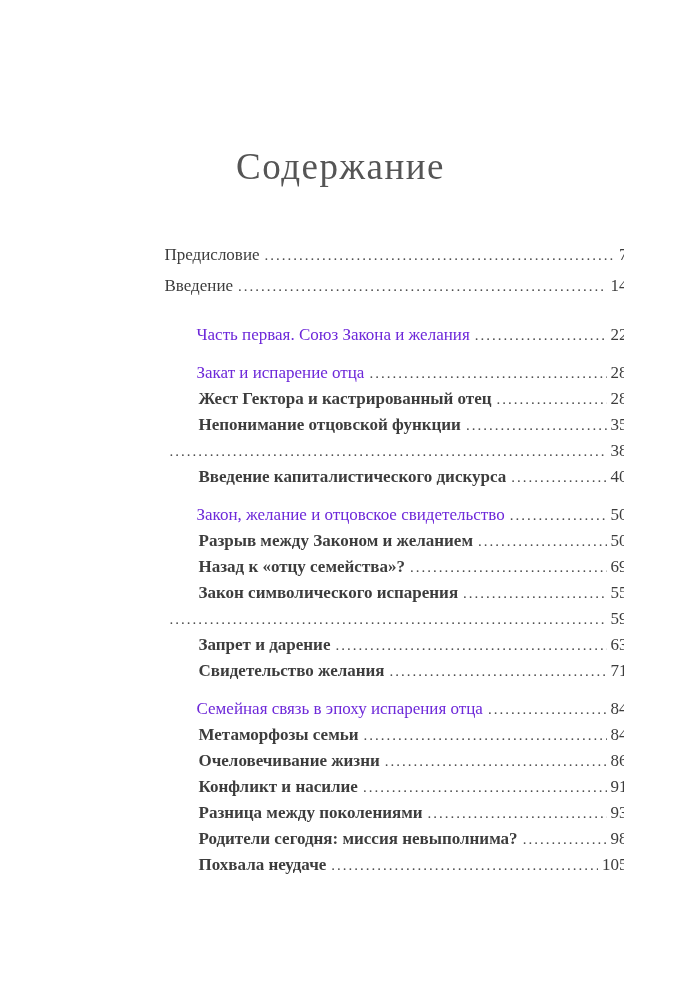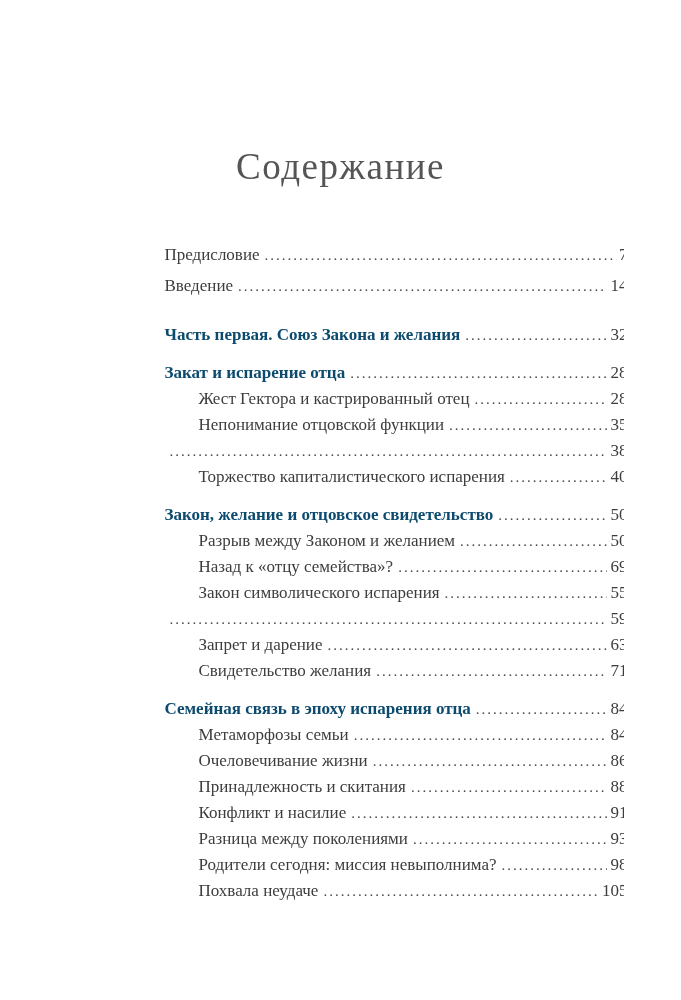--- a/index.html
+++ b/index.html
@@ -30,25 +30,26 @@
     margin-top: 54px;
     margin-left: 107px;
     width: 463px;
     font-size: 17px;
   }
   .row {
     display: flex;
     align-items: flex-start;
     line-height: 25px;
   }
-  .row.sub .label { padding-left: 34px; }
+  .row.sub .label { padding-left: 34px; font-weight: bold; }
   .row.part .label,
   .row.chapter .label {
-    font-weight: bold;
-    color: #0c4a6e;
+    font-weight: normal;
+    color: #6d28d9;
+    margin-left: 32px;
   }
   .row.mt-sm { margin-top: 5px; }
   .row.mt-md { margin-top: 12px; }
   .row.mt-lg { margin-top: 23px; }
   .label {
     white-space: nowrap;
   }
   .leader {
     flex: 1;
     overflow: hidden;
@@ -80,21 +81,21 @@
         <span class="pagenum">7</span>
       </div>
       <div class="row front mt-sm">
         <span class="label">Введение</span>
         <span class="leader"></span>
         <span class="pagenum">14</span>
       </div>
       <div class="row part mt-lg">
         <span class="label">Часть первая. Союз Закона и желания</span>
         <span class="leader"></span>
-        <span class="pagenum">32</span>
+        <span class="pagenum">22</span>
       </div>
       <div class="row chapter mt-md">
         <span class="label">Закат и испарение отца</span>
         <span class="leader"></span>
         <span class="pagenum">28</span>
       </div>
       <div class="row sub">
         <span class="label">Жест Гектора и кастрированный отец</span>
         <span class="leader"></span>
         <span class="pagenum">28</span>
@@ -102,21 +103,21 @@
       <div class="row sub">
         <span class="label">Непонимание отцовской функции</span>
         <span class="leader"></span>
         <span class="pagenum">35</span>
       </div>
       <div class="row sub">
         <span class="leader"></span>
         <span class="pagenum">38</span>
       </div>
       <div class="row sub">
-        <span class="label">Торжество капиталистического испарения</span>
+        <span class="label">Введение капиталистического дискурса</span>
         <span class="leader"></span>
         <span class="pagenum">40</span>
       </div>
       <div class="row chapter mt-md">
         <span class="label">Закон, желание и отцовское свидетельство</span>
         <span class="leader"></span>
         <span class="pagenum">50</span>
       </div>
       <div class="row sub">
         <span class="label">Разрыв между Законом и желанием</span>
@@ -156,25 +157,20 @@
         <span class="label">Метаморфозы семьи</span>
         <span class="leader"></span>
         <span class="pagenum">84</span>
       </div>
       <div class="row sub">
         <span class="label">Очеловечивание жизни</span>
         <span class="leader"></span>
         <span class="pagenum">86</span>
       </div>
       <div class="row sub">
-        <span class="label">Принадлежность и скитания</span>
-        <span class="leader"></span>
-        <span class="pagenum">88</span>
-      </div>
-      <div class="row sub">
         <span class="label">Конфликт и насилие</span>
         <span class="leader"></span>
         <span class="pagenum">91</span>
       </div>
       <div class="row sub">
         <span class="label">Разница между поколениями</span>
         <span class="leader"></span>
         <span class="pagenum">93</span>
       </div>
       <div class="row sub">

